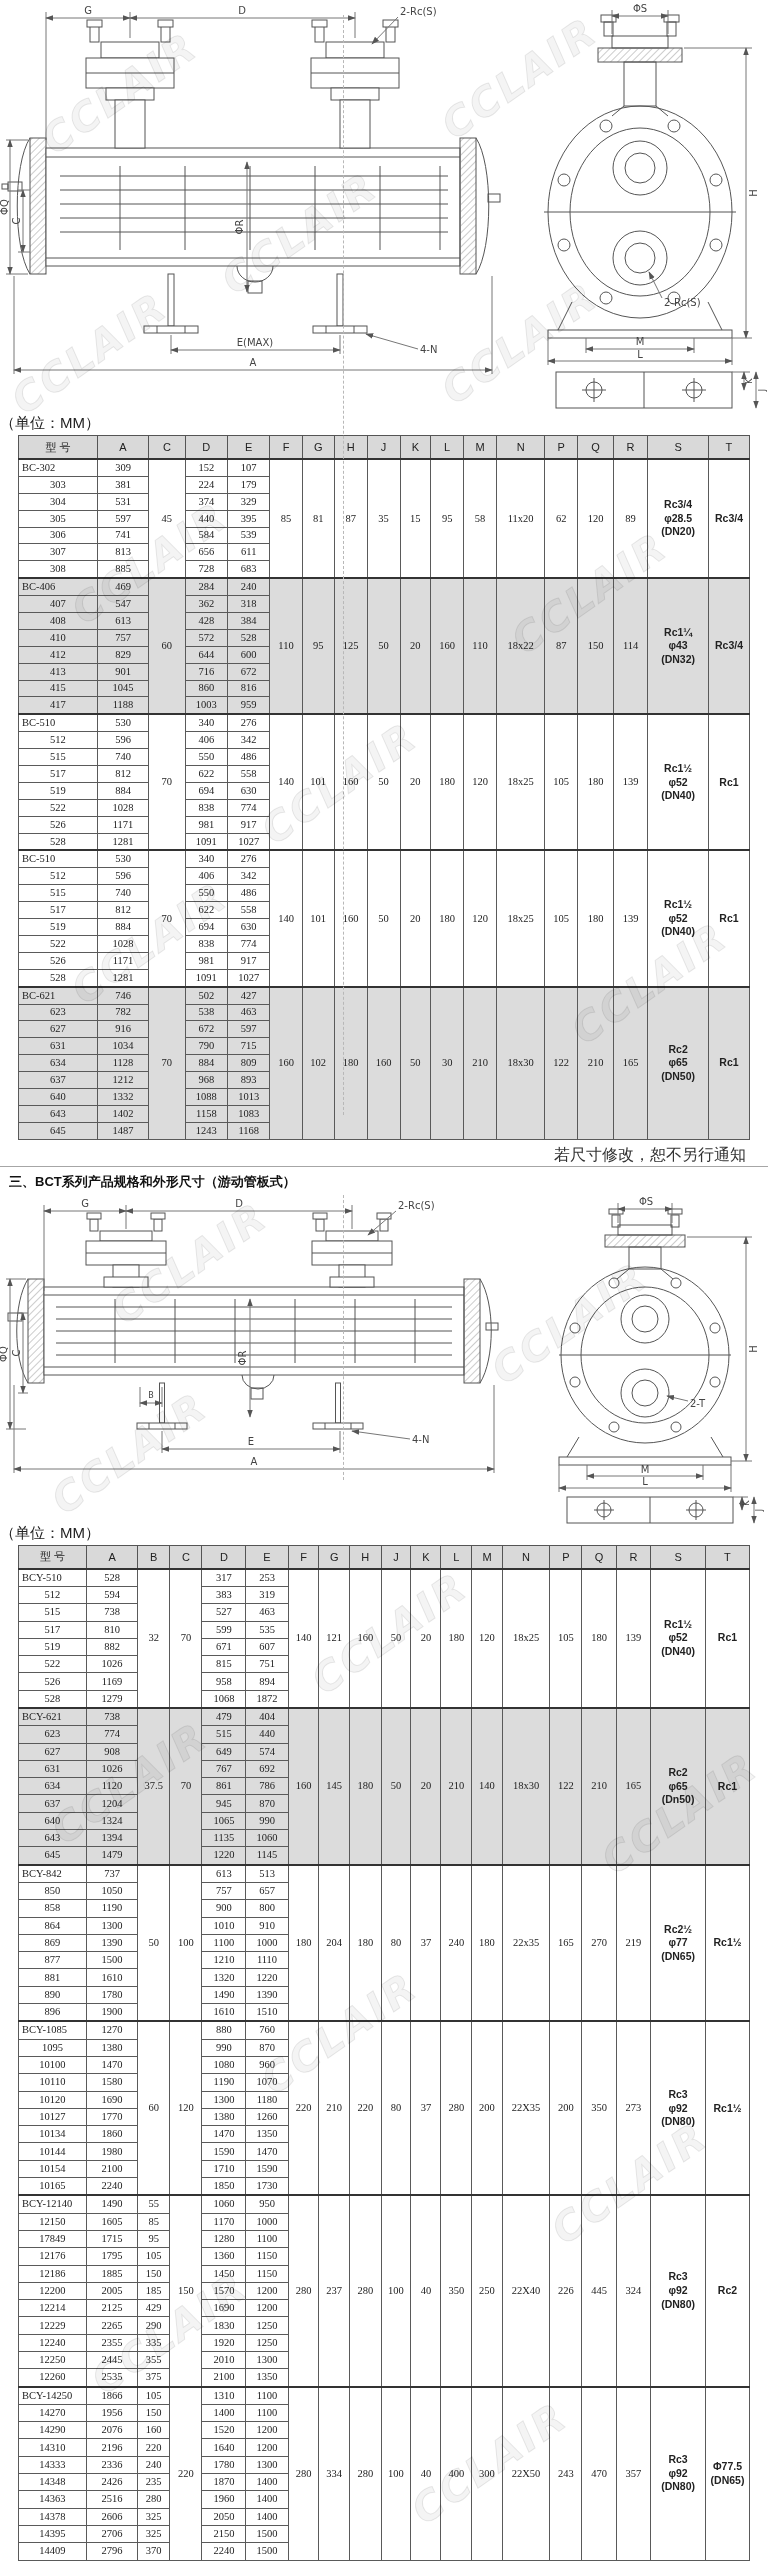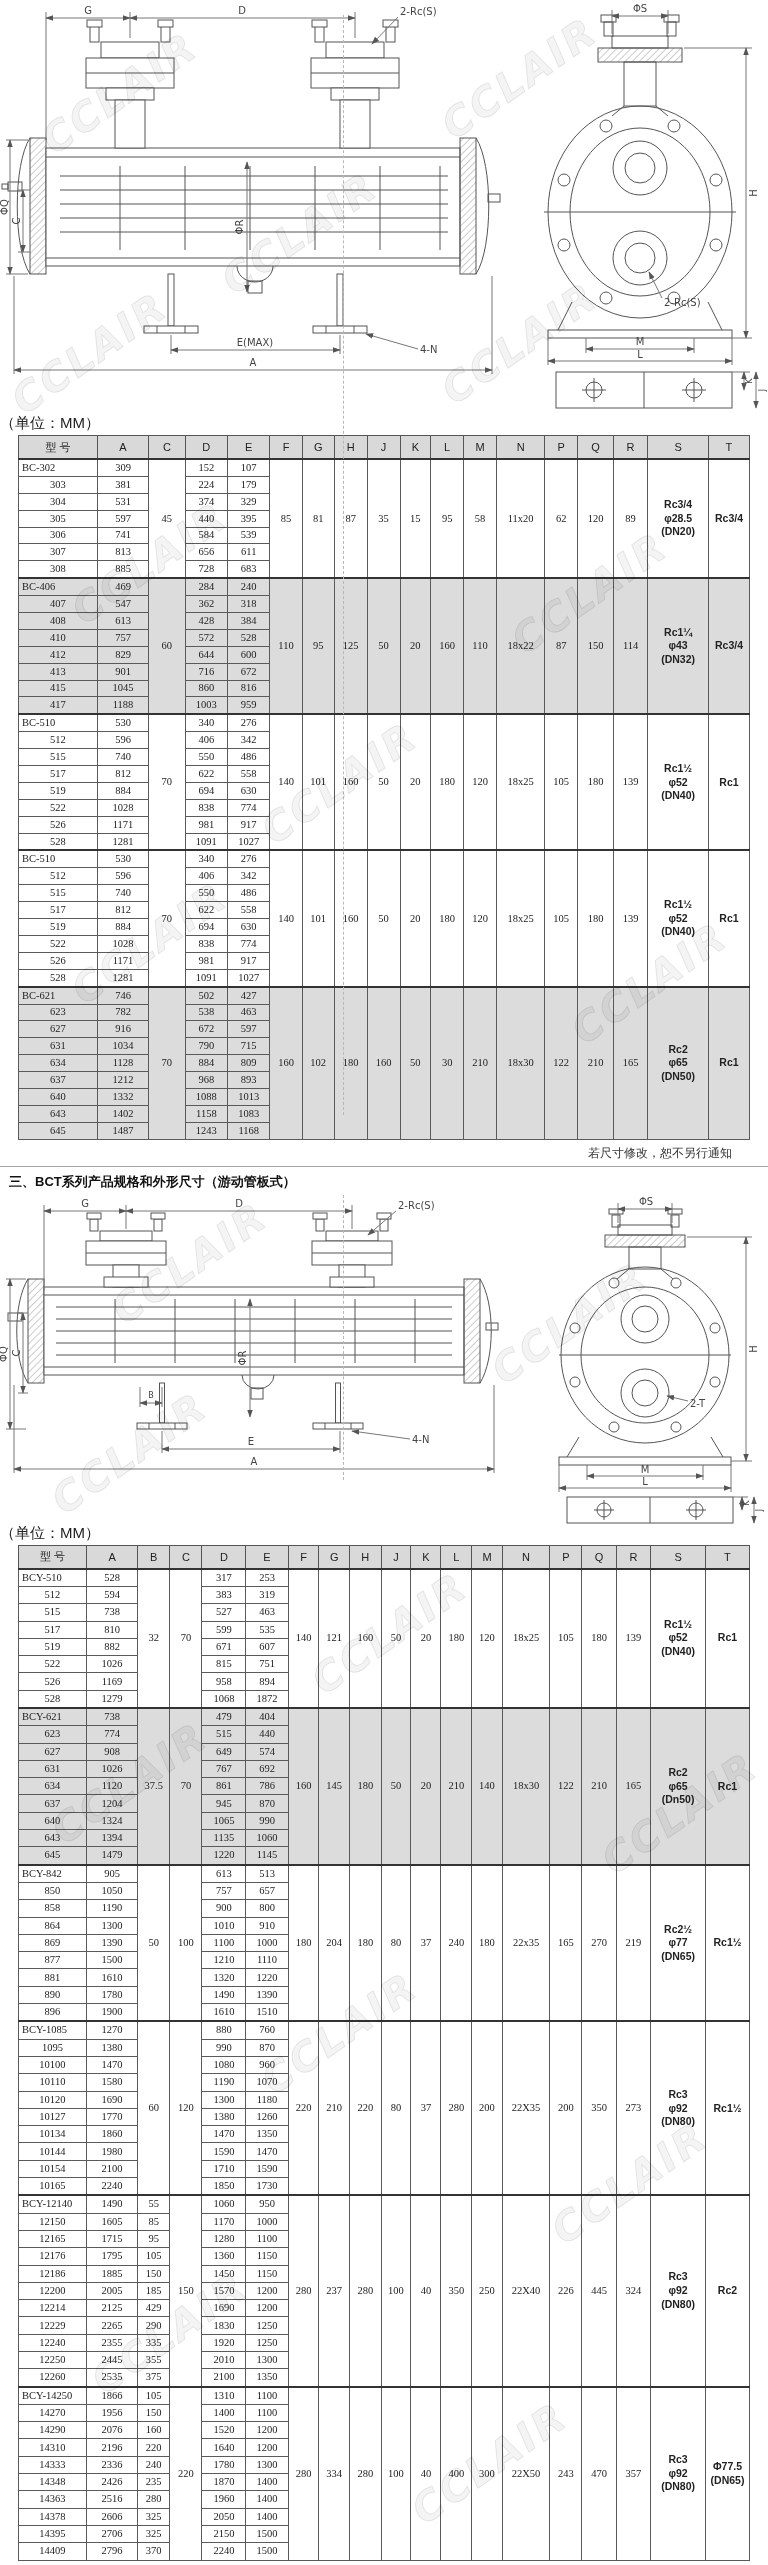--- a/index.html
+++ b/index.html
@@ -24,21 +24,21 @@
   table.spec th{background:#d9d9d9;border:1px solid #555;font-size:11px;font-weight:400;
                 height:22px;padding:0;text-align:center;}
   table.spec td{border:1px solid #5a5a5a;font-family:"Liberation Serif","DejaVu Serif",serif;
                 font-size:10.5px;text-align:center;padding:0;line-height:1.15;color:#222;background:#fff;}
   table#table1 td{height:15.9px;}
   table#table2 td{height:16.3px;}
   table.spec tr.shaded td{background:#dcdcdc;}
   table.spec tr.group-start td{border-top:2px solid #333;}
   table.spec td.model-first{text-align:left;padding-left:3px;}
   table.spec td.pipe{font-family:"Liberation Sans",sans-serif;font-size:10.5px;line-height:1.3;font-weight:bold;}
-  .note-line{text-align:right;padding-right:36px;font-size:12px;color:#333;margin-top:5px;height:14px;}
+  .note-line{text-align:right;padding-right:22px;font-size:16px;color:#333;margin-top:5px;height:14px;}
   .rule{border-top:1px solid #a6a6a6;margin:7px 0 3px 0;}
   .section-heading{font-weight:bold;font-size:13px;padding:3px 0 2px 9px;color:#111;height:18px;}
 </style>
 </head>
 <body>
 
 <div id="page">
 
   <div class="wm" style="top:70px;left:30px">CCLAIR</div>
   <div class="wm" style="top:55px;left:430px">CCLAIR</div>
@@ -911,21 +911,21 @@
           <td>1060</td>
         </tr>
         <tr class="shaded">
           <td>645</td>
           <td>1479</td>
           <td>1220</td>
           <td>1145</td>
         </tr>
         <tr class="group-start">
           <td class="model-first">BCY-842</td>
-          <td>905</td>
+          <td>737</td>
           <td rowspan="9">50</td>
           <td rowspan="9">100</td>
           <td>613</td>
           <td>513</td>
           <td rowspan="9">180</td>
           <td rowspan="9">204</td>
           <td rowspan="9">180</td>
           <td rowspan="9">80</td>
           <td rowspan="9">37</td>
           <td rowspan="9">240</td>
@@ -1082,21 +1082,21 @@
           <td rowspan="11" class="pipe">Rc2</td>
         </tr>
         <tr>
           <td>12150</td>
           <td>1605</td>
           <td>85</td>
           <td>1170</td>
           <td>1000</td>
         </tr>
         <tr>
-          <td>12165</td>
+          <td>17849</td>
           <td>1715</td>
           <td>95</td>
           <td>1280</td>
           <td>1100</td>
         </tr>
         <tr>
           <td>12176</td>
           <td>1795</td>
           <td>105</td>
           <td>1360</td>

